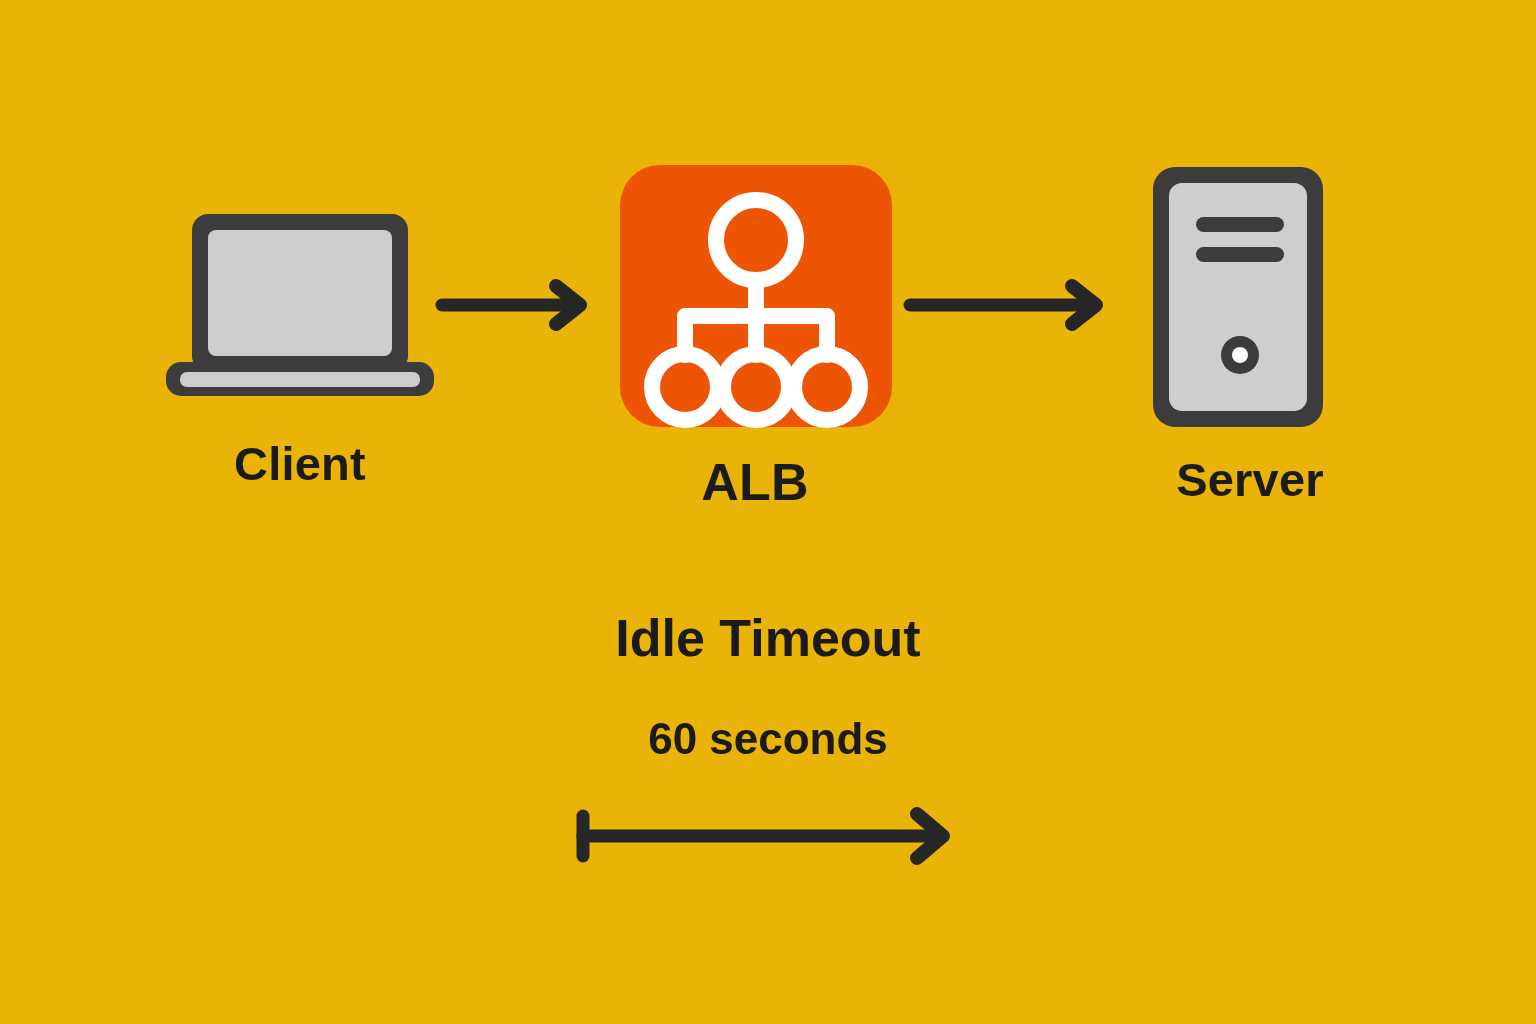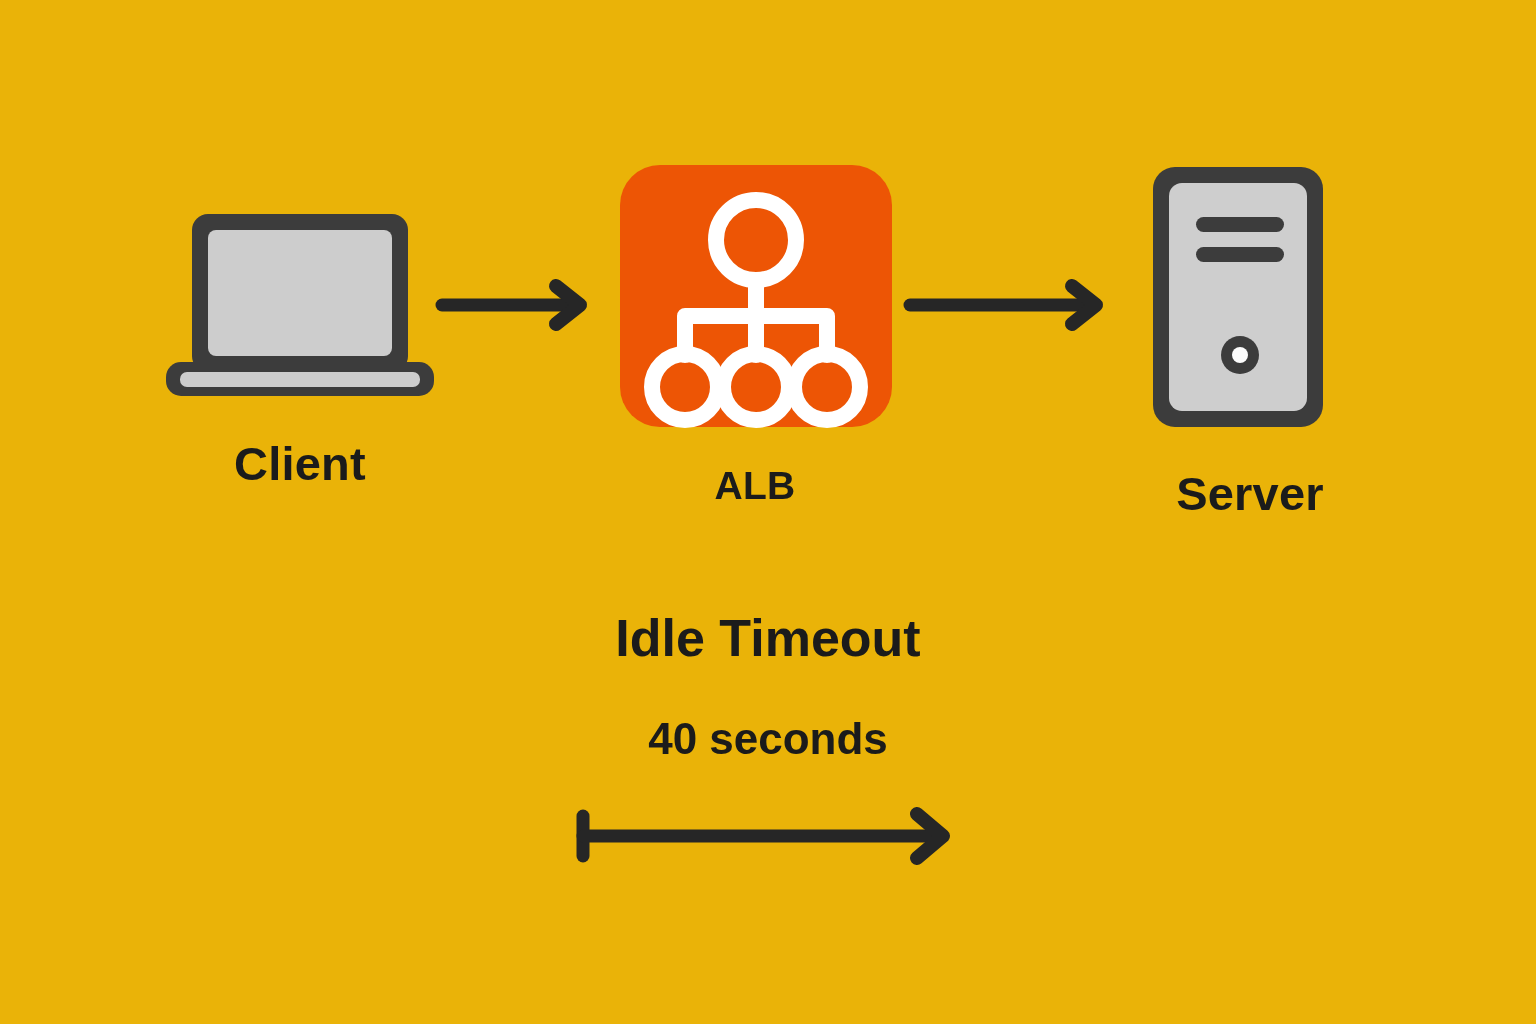--- a/index.html
+++ b/index.html
@@ -41,32 +41,32 @@
     font-size: 47px;
     margin-top: 22px;
   }
   
   #node-alb {
     left: 605px;
     top: 160px;
     width: 300px;
   }
   #node-alb .node-label {
-    font-size: 39px;
-    margin-top: 30px;
+    font-size: 52px;
+    margin-top: 18px;
   }
   
   #node-server {
     left: 1090px;
     top: 155px;
     width: 320px;
   }
   #node-server .node-label {
     font-size: 47px;
-    margin-top: 22px;
+    margin-top: 8px;
   }
   
   .flow-arrow {
     position: absolute;
   }
   #arrow-client-alb { left: 432px; top: 275px; }
   #arrow-alb-server { left: 900px; top: 275px; }
 
   
   #timeout-block {
@@ -165,21 +165,21 @@
 
         <circle cx="150" cy="200" r="19" fill="#3c3c3c"></circle>
         <circle cx="150" cy="200" r="8" fill="#fcfcfc"></circle>
       </svg>
     </span>
     <span class="node-label">Server</span>
   </div>
 
   <div id="timeout-block">
     <span id="timeout-title">Idle Timeout</span>
-    <span id="timeout-value">40 seconds</span>
+    <span id="timeout-value">60 seconds</span>
     <span id="timeout-span-arrow">
       <svg width="390" height="60" viewBox="0 0 390 60" aria-hidden="true">
 
         <line x1="10" y1="10" x2="10" y2="50" stroke="#262626" stroke-width="13" stroke-linecap="round"></line>
 
         <line x1="10" y1="30" x2="358" y2="30" stroke="#262626" stroke-width="13" stroke-linecap="round"></line>
 
         <polyline points="344,8 370,30 344,52" fill="none" stroke="#262626" stroke-width="14" stroke-linecap="round" stroke-linejoin="round"></polyline>
       </svg>
     </span>

